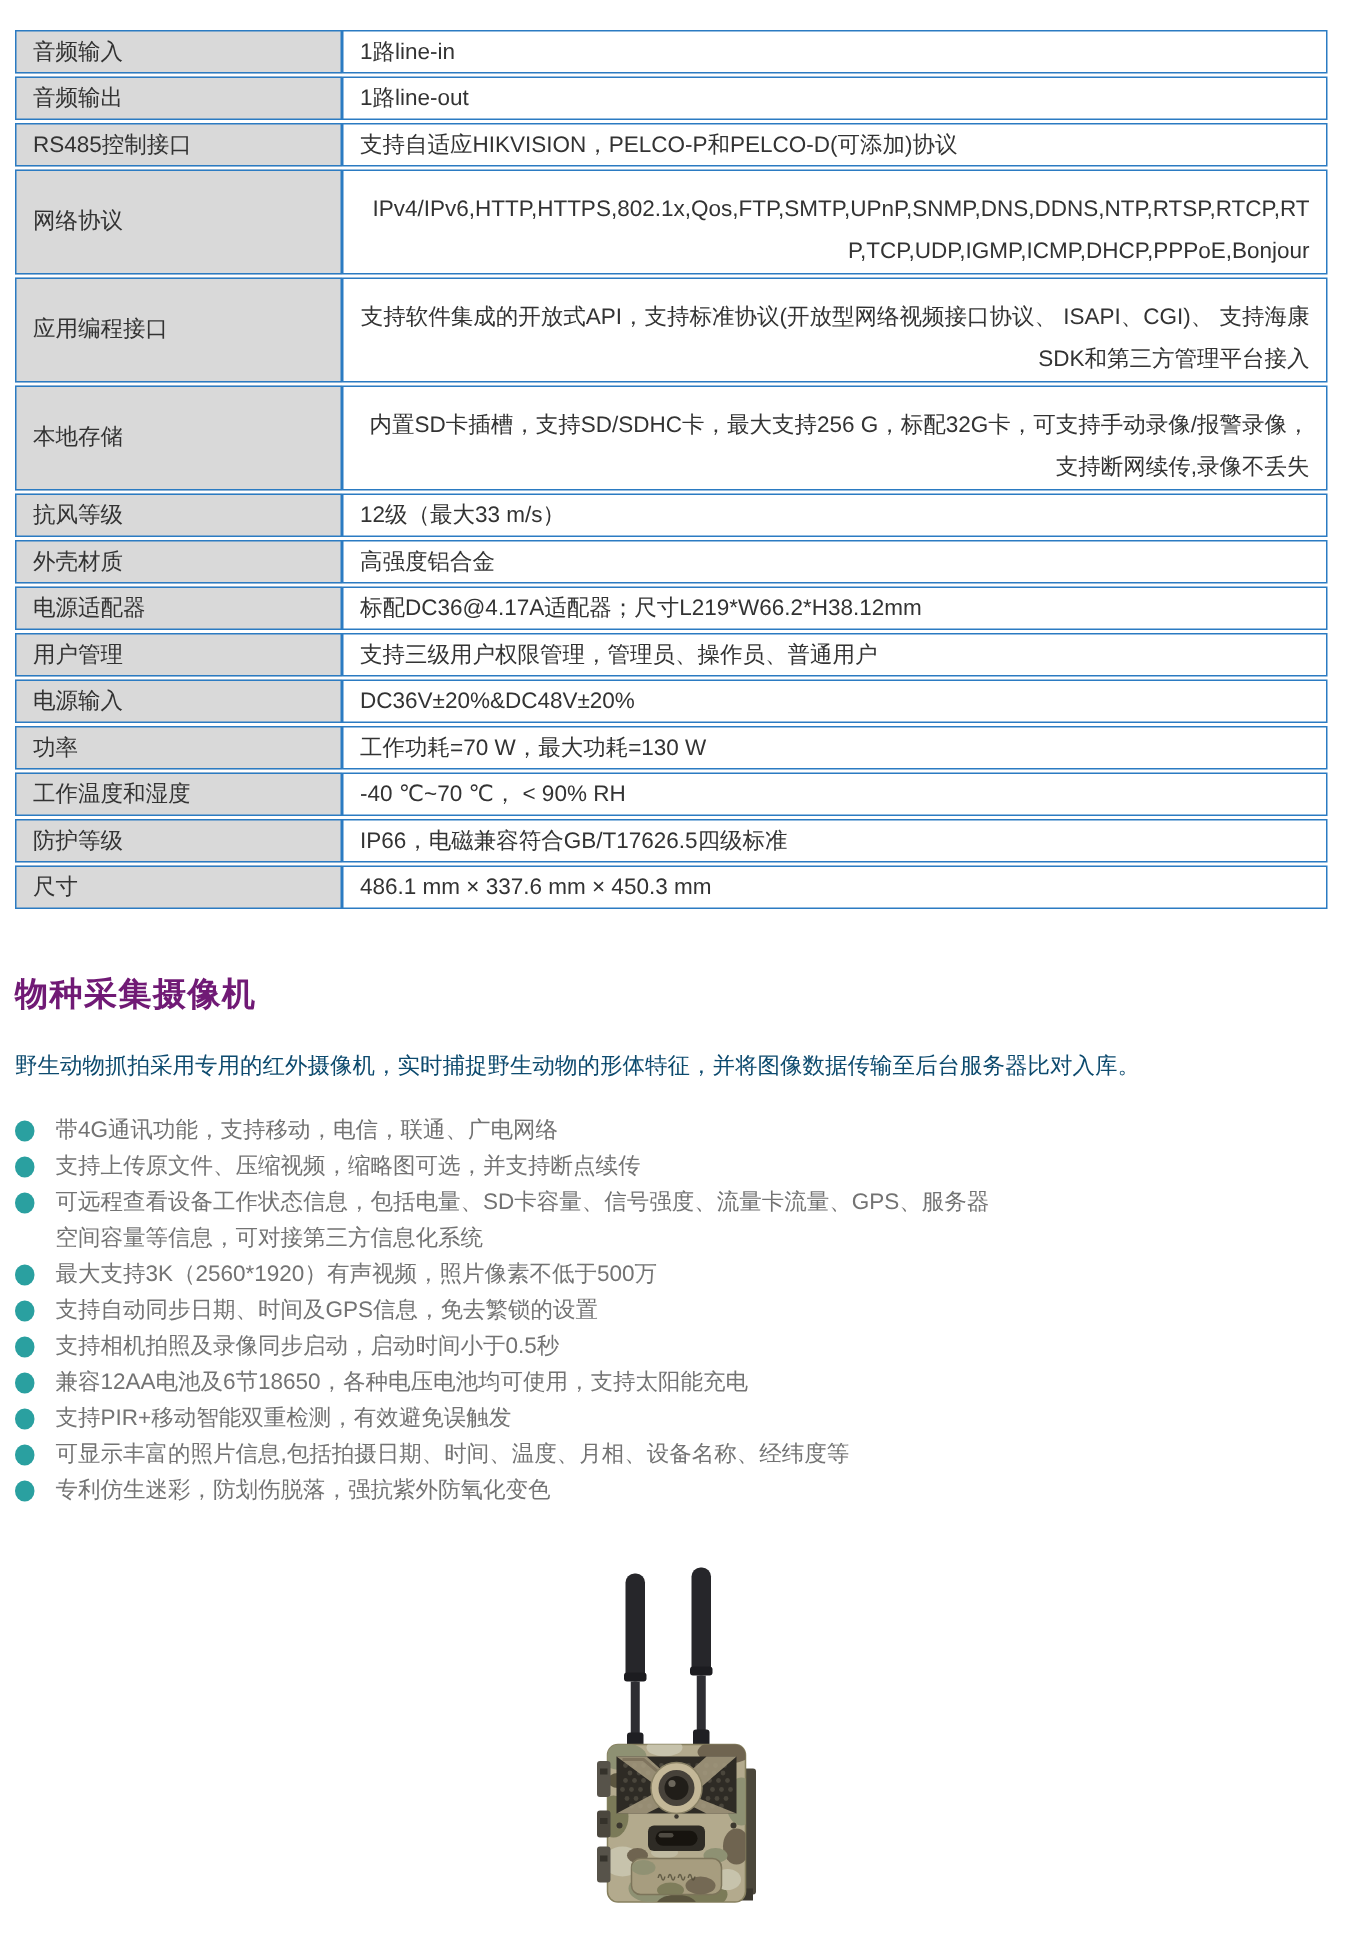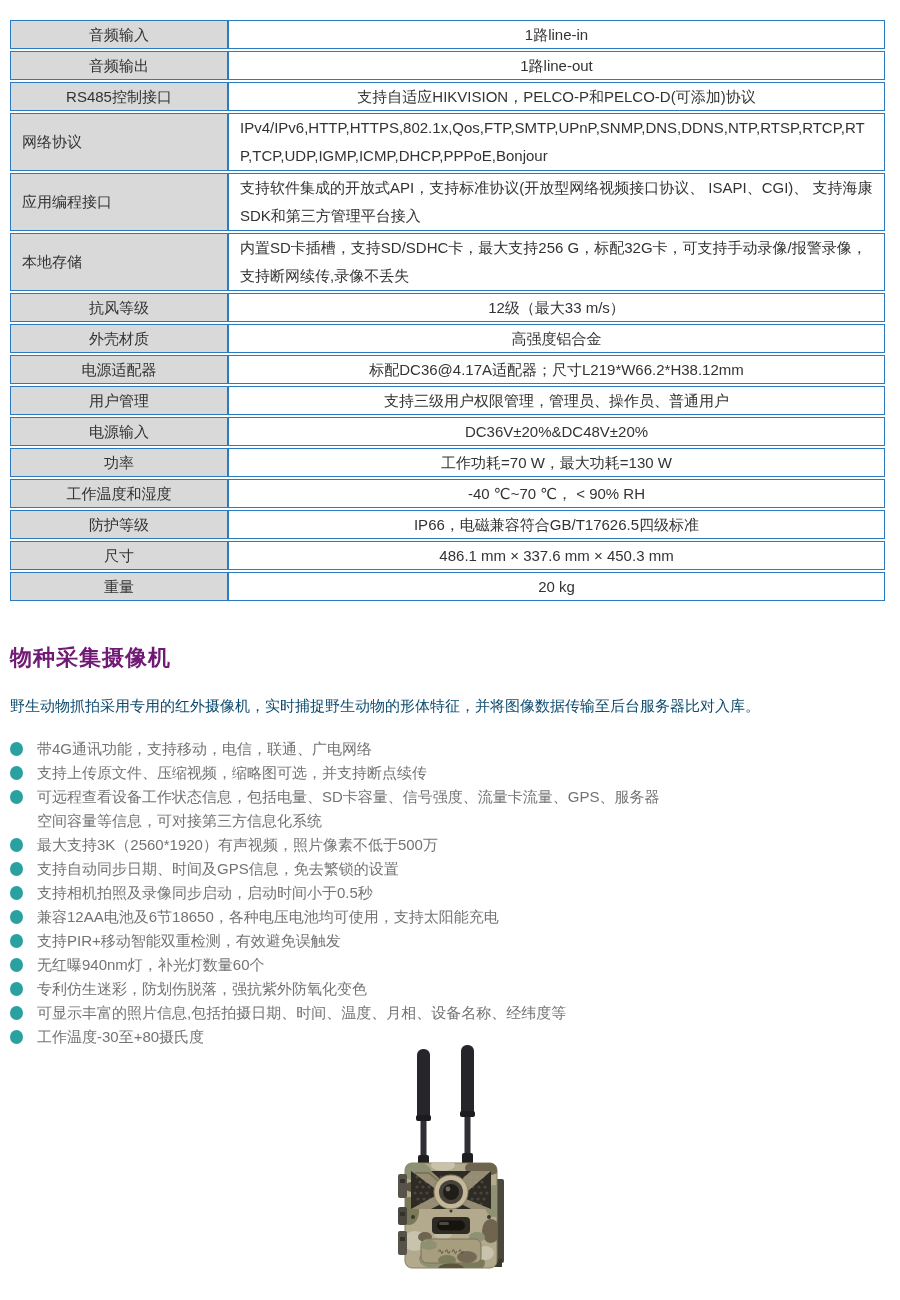--- a/index.html
+++ b/index.html
@@ -29,23 +29,23 @@
     line-height: 27px;
   }
   table.spec td.lbl {
     width: 218px;
     background: #d9d9d9;
   }
   table.spec td.val {
     background: #ffffff;
     word-break: break-all;
   }
-  tr.single td { height: 29px; text-align: center; }
+  tr.single td { height: 29px; }
   tr.double td { height: 58px; line-height: 28px; }
-  tr.double td.val { padding-top: 0; }
+  tr.double td.val { padding-top: 12px; text-align: right; }
 
   
   .section-title {
     margin: 40px 0 0 0;
     font-size: 22px;
     font-weight: bold;
     color: #701a75;
     letter-spacing: 1px;
   }
   .section-intro {
@@ -144,45 +144,39 @@
         <td class="lbl">工作温度和湿度</td>
         <td class="val">-40 ℃~70 ℃， &lt; 90% RH</td>
       </tr>
       <tr class="single">
         <td class="lbl">防护等级</td>
         <td class="val">IP66，电磁兼容符合GB/T17626.5四级标准</td>
       </tr>
       <tr class="single">
         <td class="lbl">尺寸</td>
         <td class="val">486.1 mm × 337.6 mm × 450.3 mm</td>
-      </tr>
-      <tr class="single">
-        <td class="lbl">重量</td>
-        <td class="val">20 kg</td>
       </tr>
     </tbody>
   </table>
 
   <h2 class="section-title">物种采集摄像机</h2>
 
   <p class="section-intro">野生动物抓拍采用专用的红外摄像机，实时捕捉野生动物的形体特征，并将图像数据传输至后台服务器比对入库。</p>
 
   <ul class="features">
     <li><span class="dot"></span><span>带4G通讯功能，支持移动，电信，联通、广电网络</span></li>
     <li><span class="dot"></span><span>支持上传原文件、压缩视频，缩略图可选，并支持断点续传</span></li>
     <li><span class="dot"></span><span>可远程查看设备工作状态信息，包括电量、SD卡容量、信号强度、流量卡流量、GPS、服务器空间容量等信息，可对接第三方信息化系统</span></li>
     <li><span class="dot"></span><span>最大支持3K（2560*1920）有声视频，照片像素不低于500万</span></li>
     <li><span class="dot"></span><span>支持自动同步日期、时间及GPS信息，免去繁锁的设置</span></li>
     <li><span class="dot"></span><span>支持相机拍照及录像同步启动，启动时间小于0.5秒</span></li>
     <li><span class="dot"></span><span>兼容12AA电池及6节18650，各种电压电池均可使用，支持太阳能充电</span></li>
     <li><span class="dot"></span><span>支持PIR+移动智能双重检测，有效避免误触发</span></li>
-    <li><span class="dot"></span><span>无红曝940nm灯，补光灯数量60个</span></li>
+    <li><span class="dot"></span><span>可显示丰富的照片信息,包括拍摄日期、时间、温度、月相、设备名称、经纬度等</span></li>
     <li><span class="dot"></span><span>专利仿生迷彩，防划伤脱落，强抗紫外防氧化变色</span></li>
-    <li><span class="dot"></span><span>可显示丰富的照片信息,包括拍摄日期、时间、温度、月相、设备名称、经纬度等</span></li>
-    <li><span class="dot"></span><span>工作温度-30至+80摄氏度</span></li>
   </ul>
 
   <div class="camera-photo">
     <svg viewBox="0 0 200 250" width="200" height="250" xmlns="http://www.w3.org/2000/svg">
       <defs>
         <clipPath id="bodyClip">
             <rect x="20" y="122" width="92" height="105" rx="7"></rect>
           </clipPath>
         <clipPath id="plateClip">
             <rect x="36" y="198" width="60" height="24" rx="6"></rect>

